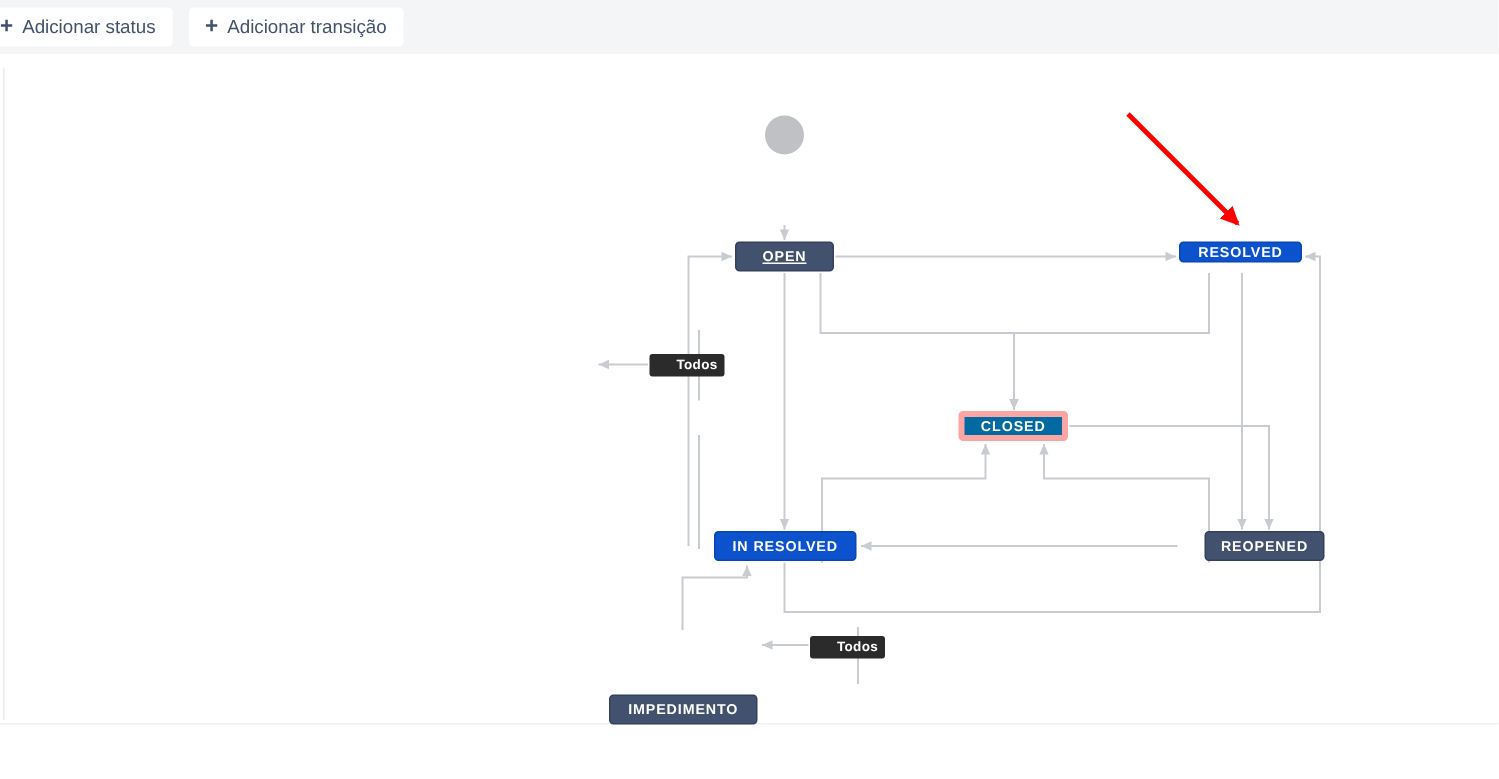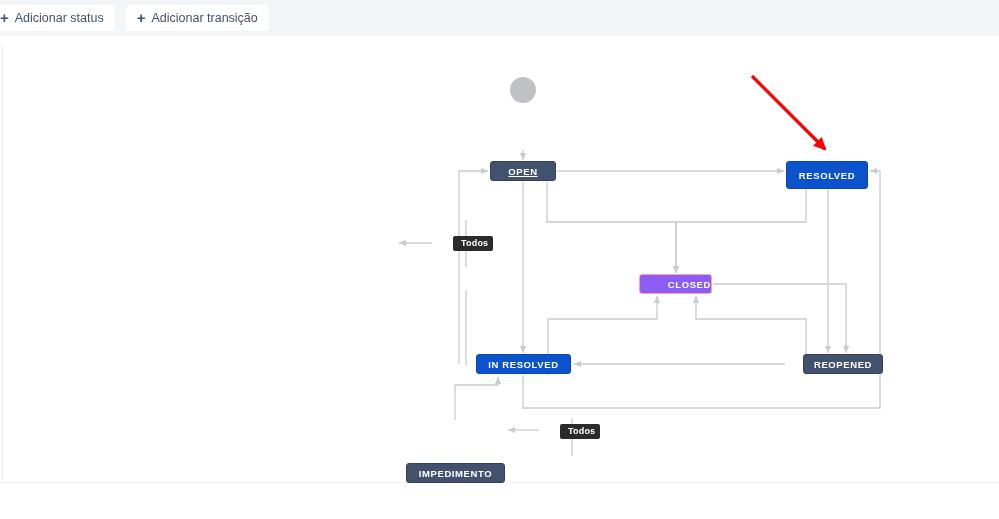--- a/index.html
+++ b/index.html
@@ -73,42 +73,41 @@
     border-radius:3px;
     font-size:9.5px;font-weight:700;letter-spacing:.6px;
     color:#ffffff;
     box-sizing:border-box;
     cursor:pointer;
     user-select:none;
     font-family:"Liberation Sans","DejaVu Sans",sans-serif;
   }
   .node.slate{background:#42526e;border:1px solid #35405a;}
   .node.blue {background:#0b52cc;border:1px solid #0a47b0;}
-  .node.green{background:#8b5cf6;border:1px solid #fca5a5;justify-content:flex-end;}
+  .node.green{background:#0369a1;border:4px solid #fca5a5;}
 
   .start-dot{
     position:absolute;
     width:26px;height:26px;border-radius:50%;
     background:#bfc1c4;
     cursor:pointer;
   }
 
   
   .edge-label{
     position:absolute;
     background:#2b2b2b;
     color:#ffffff;
     font-size:9px;font-weight:700;
-    padding:2px 5px 3px 8px;
+    padding:2px 5px 3px 18px;
     border-radius:2px;
     letter-spacing:.2px;
     white-space:nowrap;
     cursor:pointer;
     font-family:"Liberation Sans","DejaVu Sans",sans-serif;
-    margin-left:20px;
   }
 </style>
 </head>
 <body>
 
 <div id="toolbar">
 
   <div class="tb-btn" id="btn-add-status">
     <span class="plus-glyph">+</span>
     <span>Adicionar status</span>
@@ -179,21 +178,21 @@
 
     <line x1="752" y1="40" x2="825" y2="113" stroke="#ff0000" stroke-width="3.2" marker-end="url(#redhead)"></line>
   </svg>
 
   <div class="start-dot" style="left:510px;top:41px;"></div>
 
   <div class="node slate" style="left:490px;top:125px;width:66px;height:20px;text-decoration:underline;">
     <span>OPEN</span>
   </div>
 
-  <div class="node blue" style="left:786px;top:125px;width:82px;height:28px;">
+  <div class="node blue" style="left:786px;top:125px;width:82px;height:14px;">
     <span>RESOLVED</span>
   </div>
 
 
   <div class="node green" style="left:639px;top:238px;width:73px;height:20px;">
     <span>CLOSED</span>
   </div>
 
   <div class="node blue" style="left:476px;top:318px;width:95px;height:20px;">
     <span>IN RESOLVED</span>

